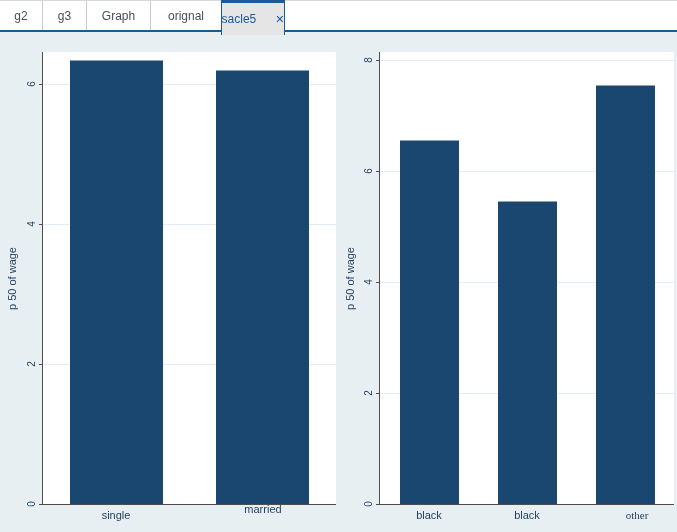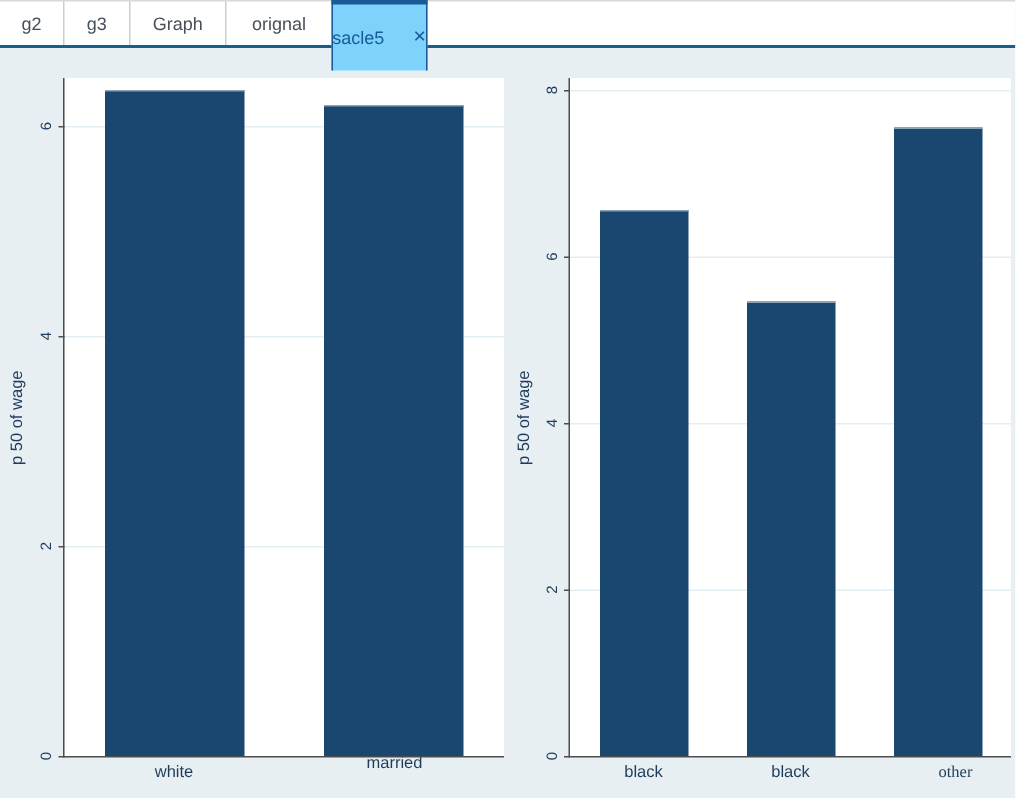--- a/index.html
+++ b/index.html
@@ -5,21 +5,21 @@
   html,body{margin:0;padding:0;background:#fff;}
   body{font-family:"Liberation Sans",sans-serif;}
   .app{position:relative;width:677px;height:532px;overflow:hidden;background:#fff;}
 
   
   .tabbar{position:absolute;left:0;top:0;width:677px;height:30px;background:#fff;
           border-top:1px solid #d8d8d8;box-sizing:border-box;display:flex;align-items:stretch;}
   .tab{display:flex;align-items:center;justify-content:center;font-size:12px;color:#474f5a;
        box-sizing:border-box;white-space:nowrap;}
   .tab.sep{border-right:1px solid #c9cdd1;}
-  .tab.active{position:relative;margin-top:-1px;height:47px;background:#7dd3fc;
+  .tab.active{position:relative;margin-top:-1px;height:35px;background:#e5e5e5;
               border:1px solid #1a5a96;border-top:3px solid #1a5a96;border-bottom:none;
               color:#1a5a96;gap:19px;z-index:2;}
   .tab.active .close{color:#1a5a96;font-size:11px;line-height:1;cursor:pointer;}
   .accent{position:absolute;left:0;top:30px;width:677px;height:2px;background:#175e8e;}
 
   
   .graph-area{position:absolute;left:0;top:32px;width:677px;height:500px;background:#e8eff3;}
   .plot{position:absolute;background:#fff;}
   .grid{position:absolute;height:1px;background:#e3edf4;}
   .bar{position:absolute;background:#1a476f;border-top:1px solid #8ba3b9;box-sizing:border-box;}
@@ -62,21 +62,21 @@
       <div class="grid" style="left: 43px; width: 293px; top: 332px;"></div>
       <div class="tickmark" style="left: 39px; top: 332px;"></div>
       <div class="ticklabel" style="left: 20px; top: 326px;">2</div>
       <div class="grid" style="left: 43px; width: 293px; top: 192px;"></div>
       <div class="tickmark" style="left: 39px; top: 192px;"></div>
       <div class="ticklabel" style="left: 20px; top: 186px;">4</div>
       <div class="grid" style="left: 43px; width: 293px; top: 52px;"></div>
       <div class="tickmark" style="left: 39px; top: 52px;"></div>
       <div class="ticklabel" style="left: 20px; top: 46px;">6</div>
       <div class="bar" style="left: 70px; top: 28px; width: 93px; height: 444px;"></div>
-      <div class="xlabel" style="left: 76px; top: 477px;">white</div>
+      <div class="xlabel" style="left: 76px; top: 477px;">single</div>
       <div class="bar" style="left: 216px; top: 38px; width: 93px; height: 434px;"></div>
       <div class="xlabel" style="left: 223px; top: 471px;">married</div>
       <div class="axis-y" style="left: 42px; top: 20px; height: 452px;"></div>
       <div class="axis-x" style="left: 42px; top: 472px; width: 294px;"></div>
       <div class="ylabel" style="left: -214px; top: 240px;">p 50 of wage</div>
       <div class="plot" style="left: 380px; top: 20px; width: 294px; height: 452px;"></div>
       <div class="tickmark" style="left: 376px; top: 472px;"></div>
       <div class="ticklabel" style="left: 357px; top: 466px;">0</div>
       <div class="grid" style="left: 380px; width: 294px; top: 361px;"></div>
       <div class="tickmark" style="left: 376px; top: 361px;"></div>

